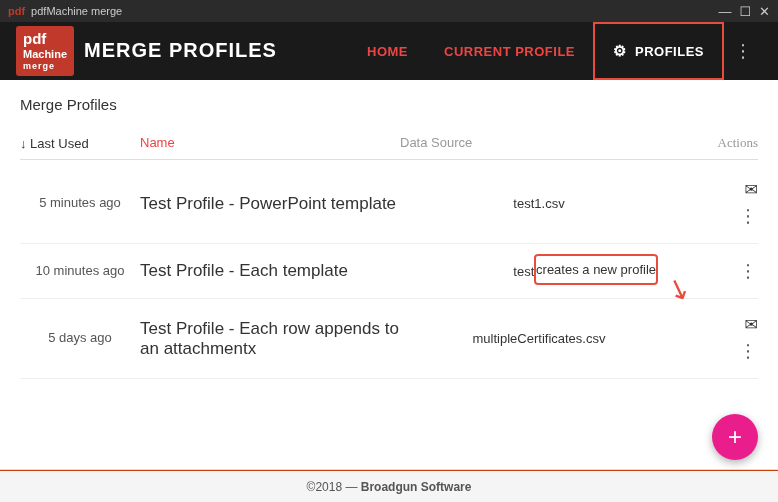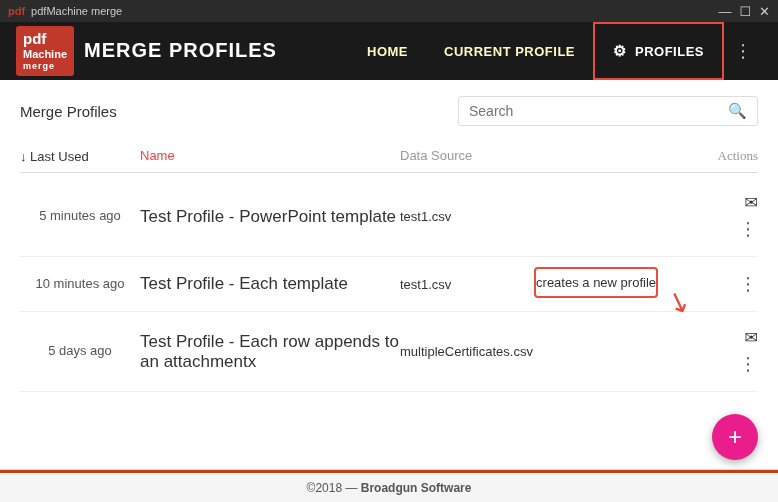--- a/index.html
+++ b/index.html
@@ -62,21 +62,21 @@
       font-weight: bold;
       letter-spacing: 1px;
     }
     .header-nav {
       display: flex;
       align-items: center;
       margin-left: auto;
       gap: 0;
     }
     .nav-item {
-      color: #fef9c3;
+      color: #ef4444;
       font-size: 13px;
       font-weight: 600;
       padding: 0 18px;
       height: 58px;
       display: flex;
       align-items: center;
       cursor: pointer;
       letter-spacing: 0.5px;
     }
     .nav-item.profiles-active {
@@ -177,20 +177,21 @@
     }
     .cell-name {
       width: 260px;
       font-size: 17px;
       color: #333;
     }
     .cell-datasource {
       flex: 1;
       font-size: 13px;
       color: #333;
+      text-align: center;
     }
     .cell-actions {
       width: 80px;
       display: flex;
       flex-direction: column;
       align-items: flex-end;
       gap: 6px;
     }
     .action-icon {
       color: #333;
@@ -246,21 +247,21 @@
       z-index: 20;
     }
 
     
     .footer {
       background: #f5f5f5;
       height: 32px;
       display: flex;
       align-items: center;
       justify-content: center;
-      border-top: 3px solid #c2410c;
+      border-top: 1px solid #c2410c;
       font-size: 12px;
       color: #555;
     }
     .footer strong { font-weight: bold; }
   </style>
 </head>
 <body>
 
 <div class="title-bar">
   <div class="title-bar-text">
@@ -290,24 +291,20 @@
       <span class="gear-icon">⚙</span>
       <span>PROFILES</span>
     </div>
     <div class="nav-dots">⋮</div>
   </nav>
 </div>
 
 <div class="main-content">
   <div class="section-header">
     <div class="section-title">Merge Profiles</div>
-    <div class="search-box">
-      <input type="text" placeholder="Search" style="">
-      <span class="search-icon">🔍</span>
-    </div>
   </div>
 
   <div class="table-header">
     <div class="col-last-used">↓ Last Used</div>
     <div class="col-name">Name</div>
     <div class="col-datasource">Data Source</div>
     <div class="col-actions">Actions</div>
   </div>
 
   <div class="table-row">

